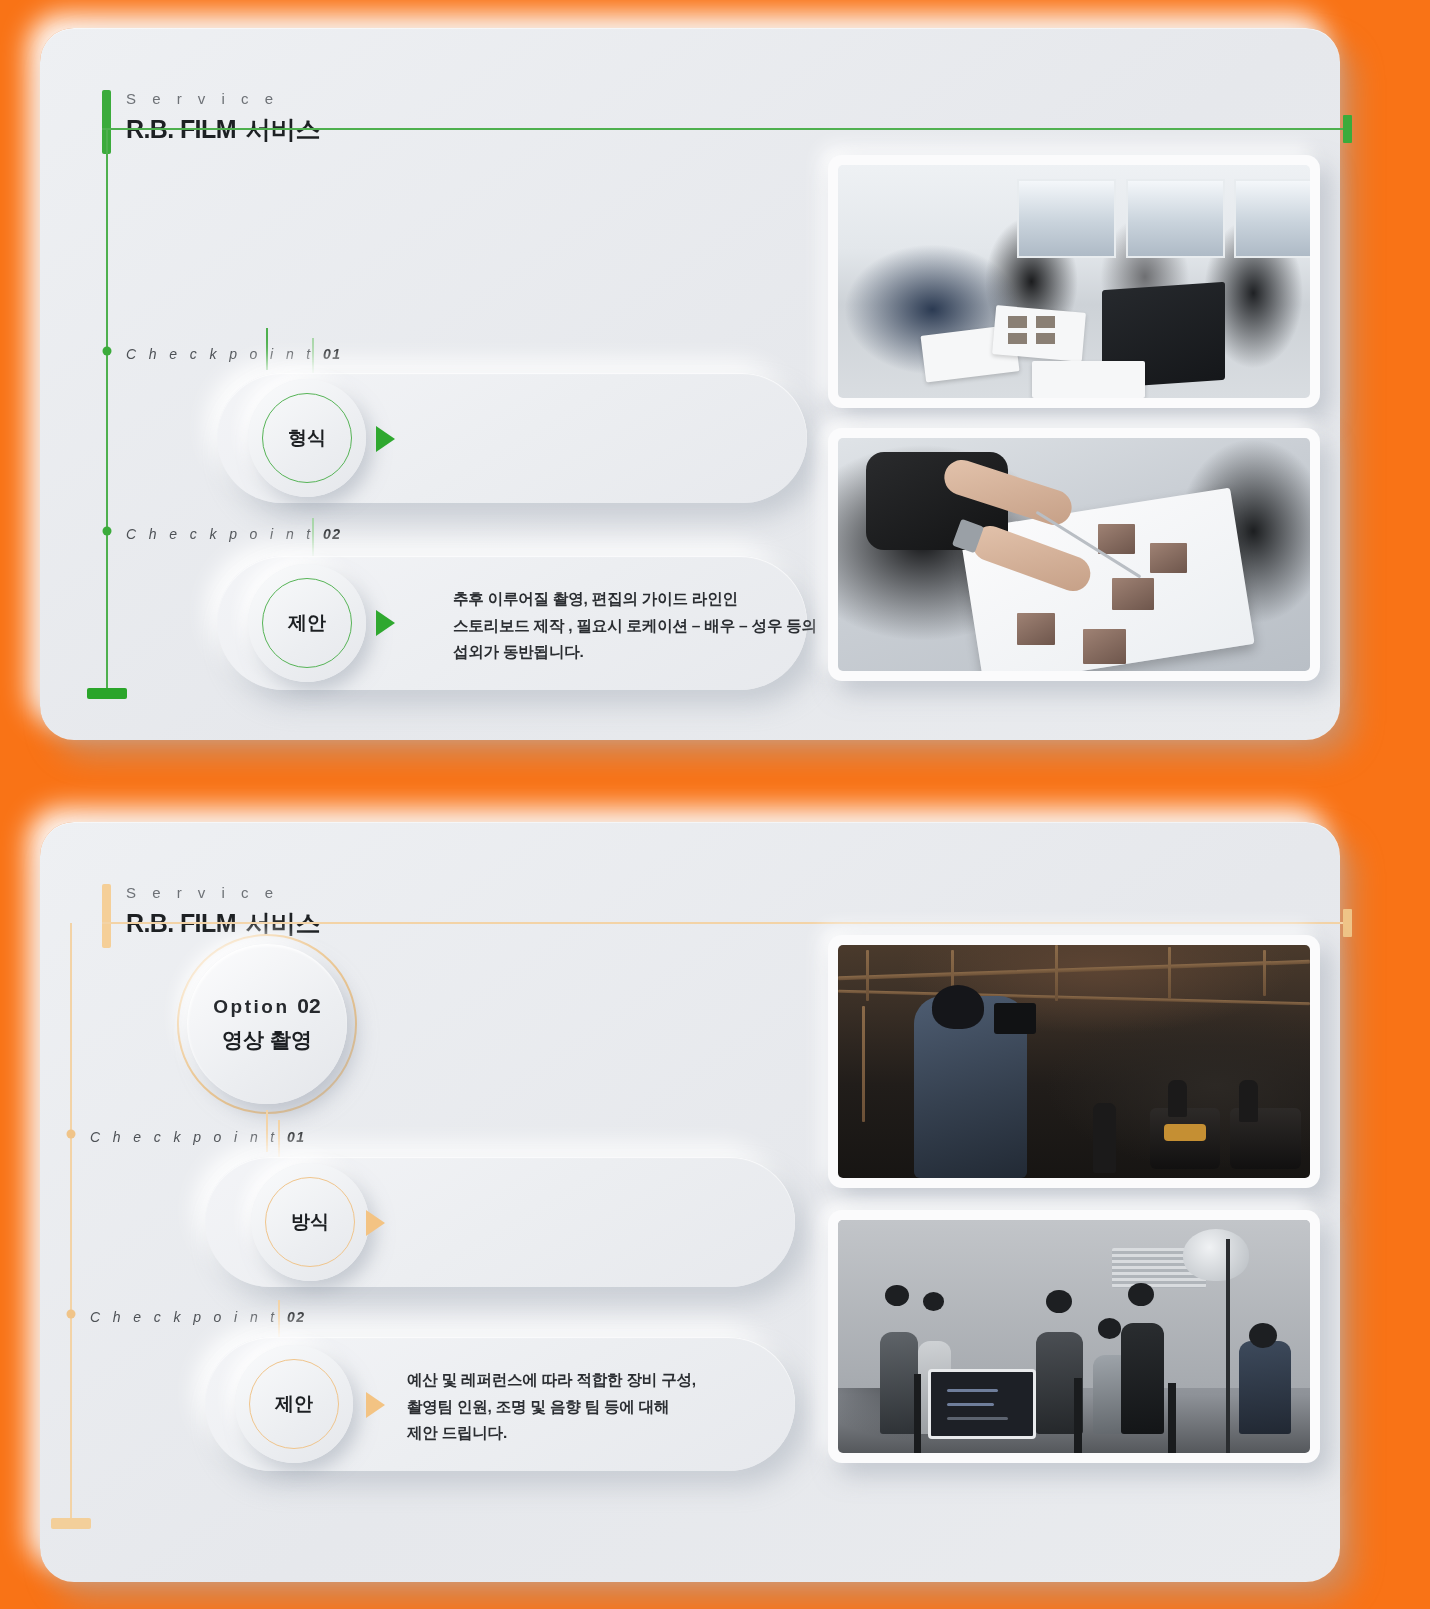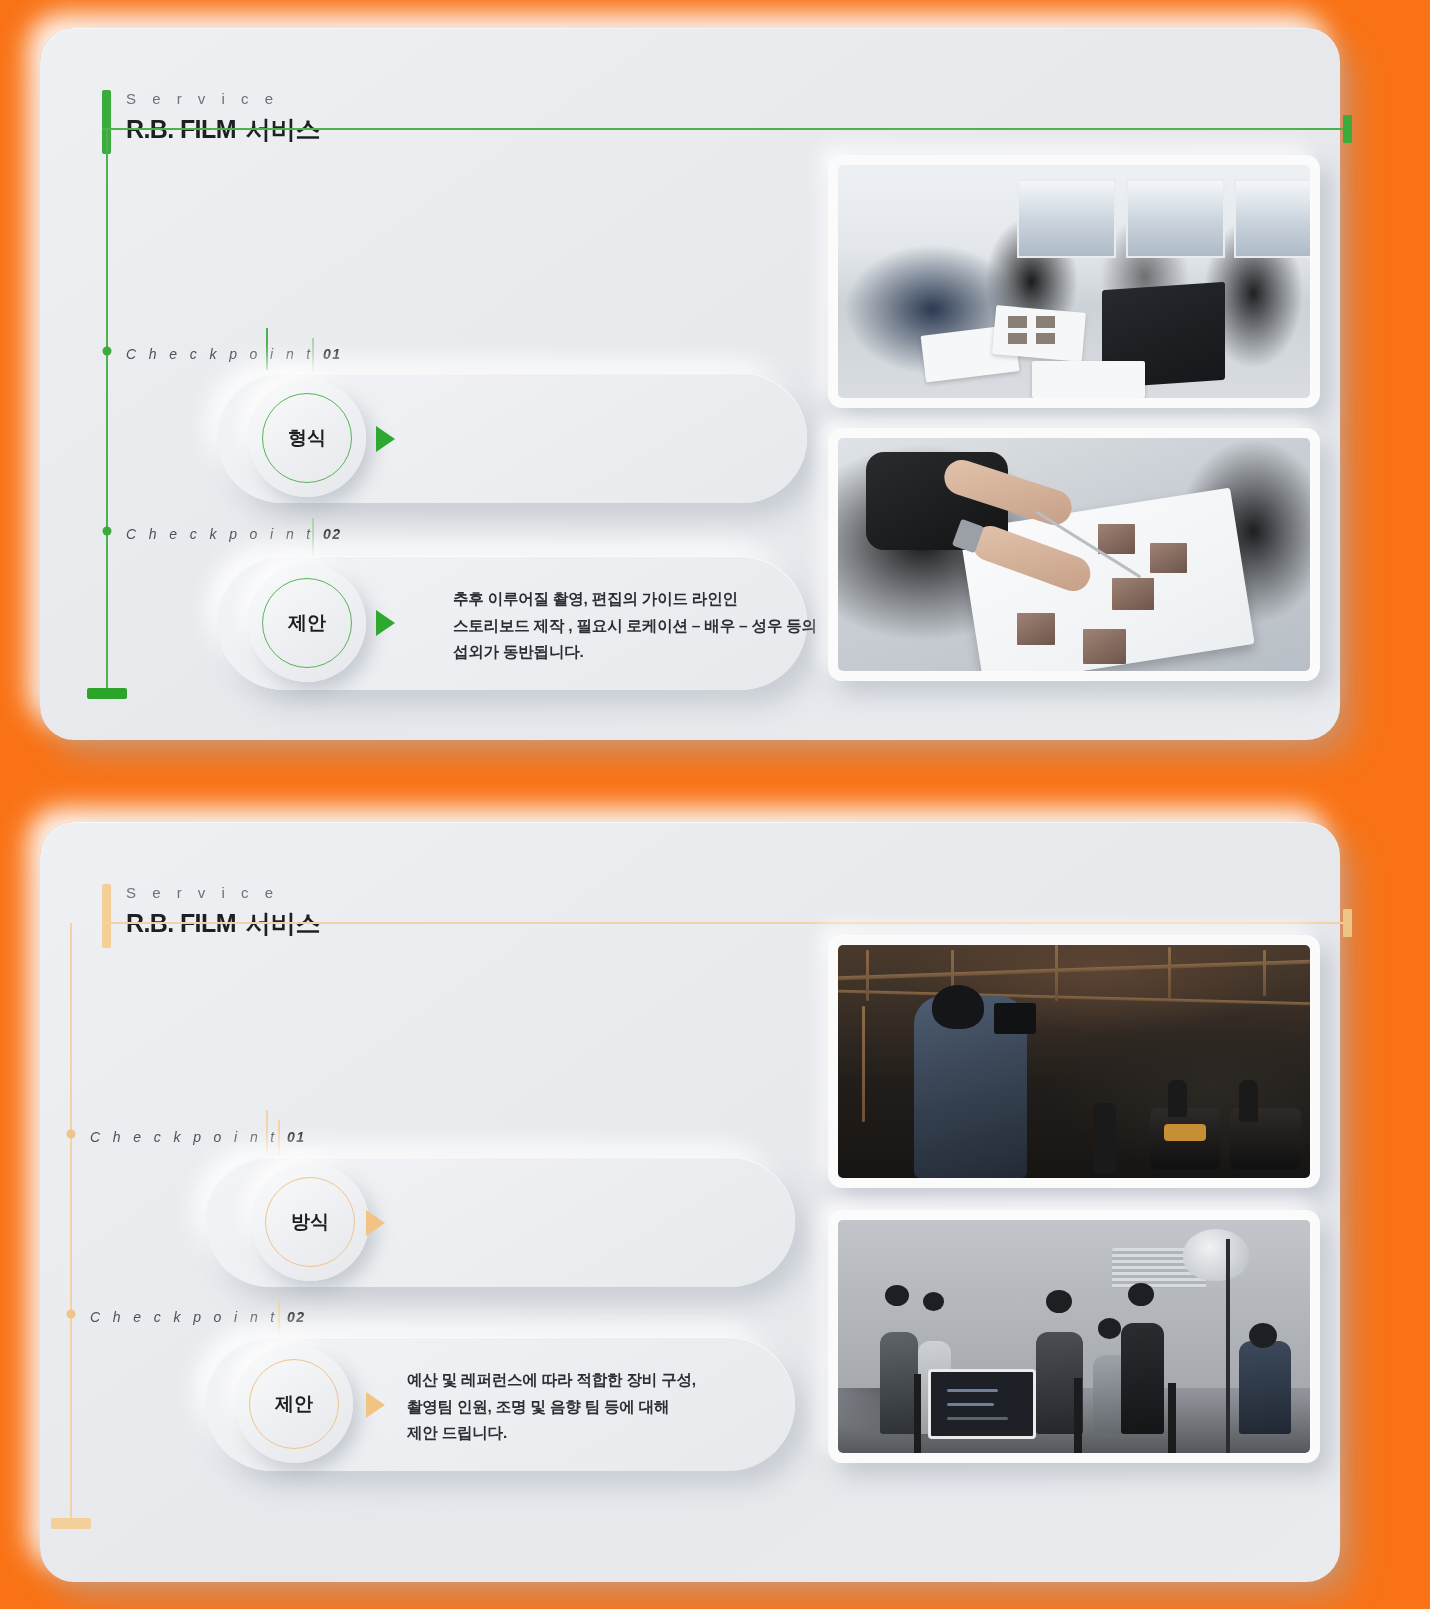--- a/index.html
+++ b/index.html
@@ -536,20 +536,30 @@
     </div>
 
     <div class="svc-rule" style="top:100px;background:#f3d3a6"></div>
     <div class="svc-rule-cap" style="left:1303px;top:87px;background:#efc487"></div>
 
     <div class="timeline" style="left:30px;top:101px;height:596px;background:#f3d3a6"></div>
     <div class="timeline-foot" style="left:30px;top:696px;background:#f3cf9a"></div>
     <div class="tl-dot" style="left:30px;top:312px;background:#f0c489"></div>
     <div class="tl-dot" style="left:30px;top:492px;background:#f0c489"></div>
 
+    <div class="option-wrap" style="left:137px;top:112px;">
+      <div class="option-ring warm"></div>
+      <div class="option-inner">
+        <div class="option-label">
+          <span>Option</span>
+          <span class="num">02</span>
+        </div>
+        <div class="option-kr">영상 촬영</div>
+      </div>
+    </div>
     <div class="option-stem" style="left:226px;top:288px;background:#f3d3a6"></div>
 
     <div class="checkpoint" style="left:50px;top:307px;">
       <span>C h e c k   p o i n t</span>
       <span class="cp-num">01</span>
     </div>
     <div class="cp-tick" style="left:238px;top:298px;background:#f3d3a6"></div>
 
     <div class="pill" style="left:165px;top:335px;width:590px;height:130px;"></div>
     <div class="pill-circle warm" style="left:211px;top:341px;">

